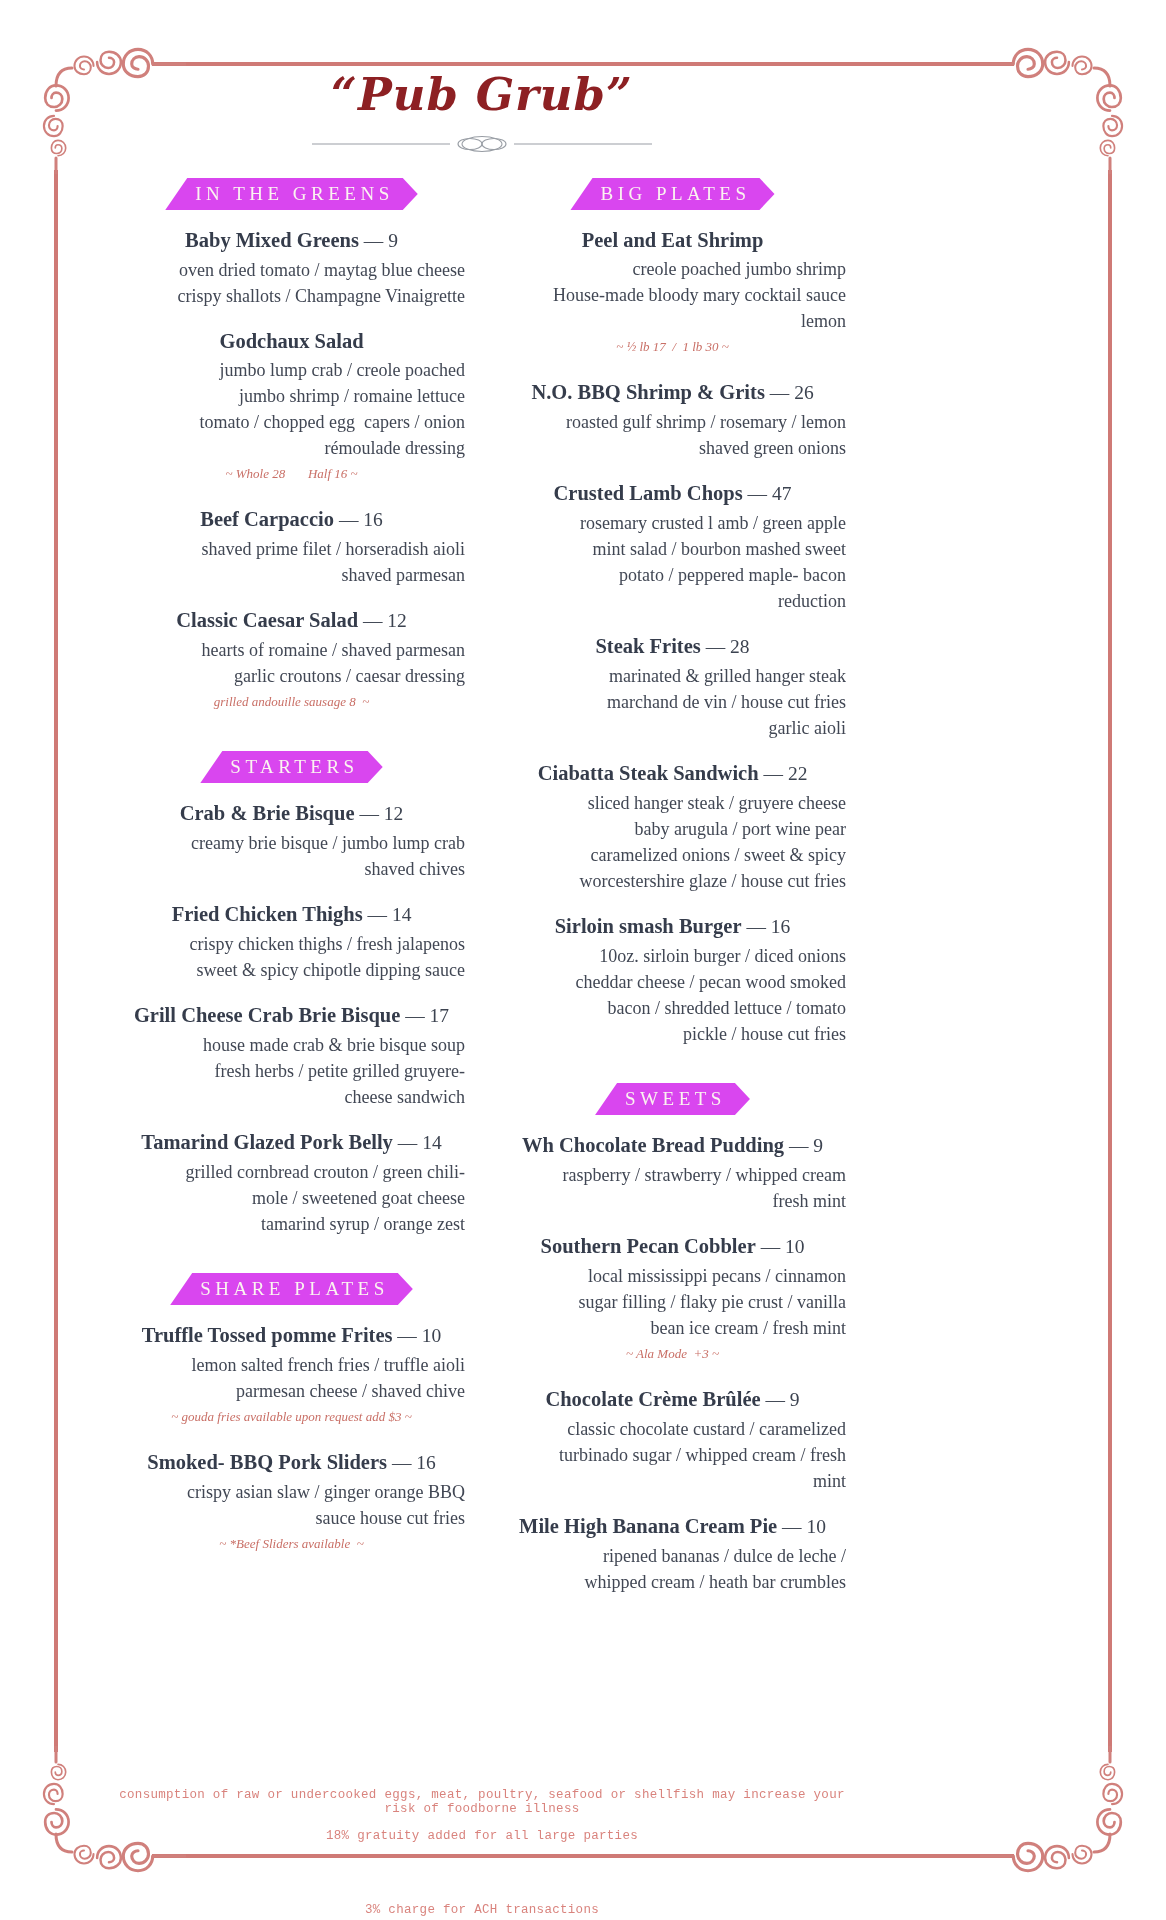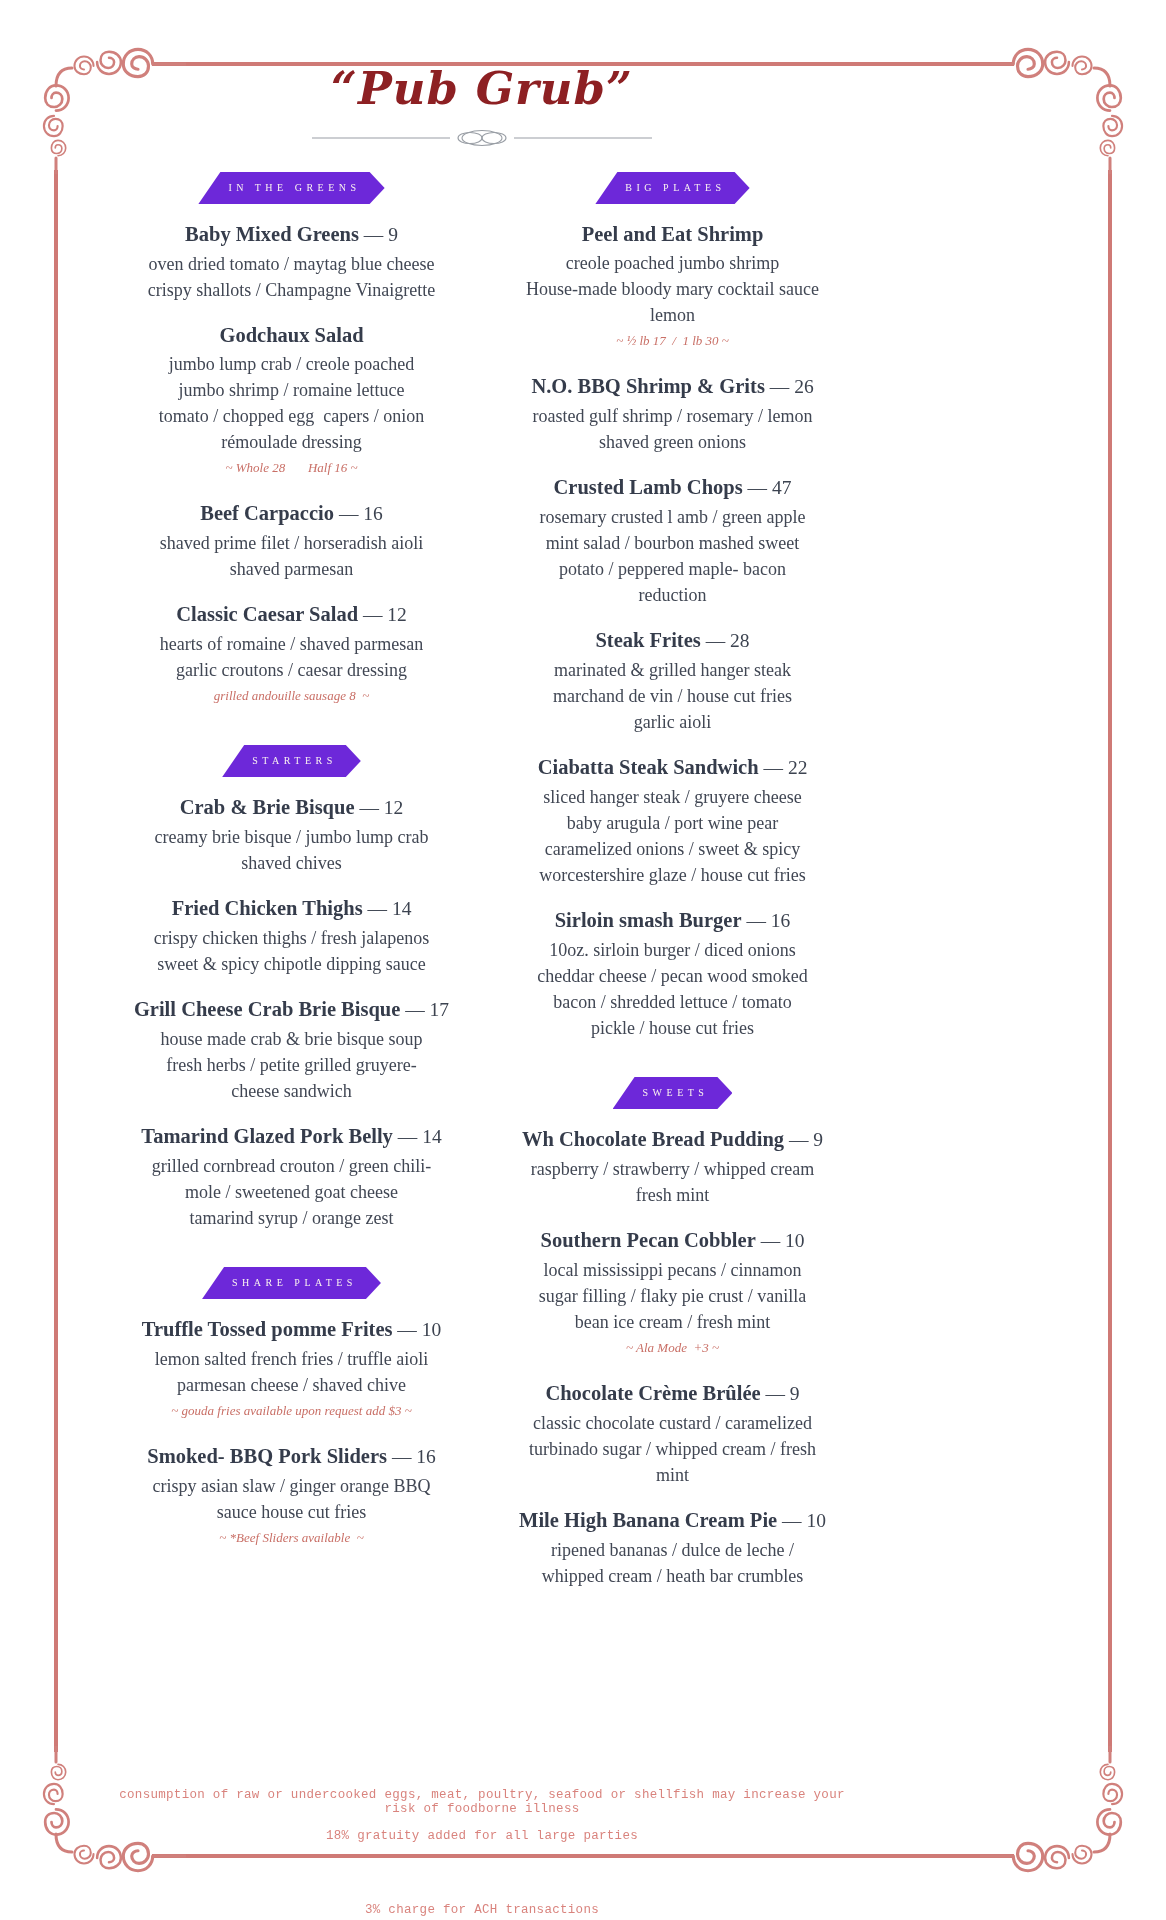--- a/index.html
+++ b/index.html
@@ -12,41 +12,41 @@
   .b-bottom{top:1854px;left:152px;right:152px;height:4px;}
   .b-left{left:54px;top:170px;height:1582px;width:4px;}
   .b-right{right:54px;top:170px;height:1582px;width:4px;}
   .corner{position:absolute;width:150px;height:150px;}
   .corner.tl{left:36px;top:24px;}
   .corner.tr{right:36px;top:24px;transform:scaleX(-1);}
   .corner.bl{left:36px;bottom:24px;transform:scaleY(-1);}
   .corner.br{right:36px;bottom:24px;transform:scale(-1,-1);}
 
   
-  .content{position:absolute;left:118px;top:4px;width:728px;}
+  .content{position:absolute;left:118px;top:10px;width:728px;}
   header{padding-top:58px;text-align:center;}
   h1.title{margin:0;font-family:"DejaVu Serif",serif;font-style:italic;font-weight:700;
            font-size:45px;line-height:54px;color:#8d2023;letter-spacing:1px;}
   .divider{display:block;margin:10px auto 0;}
 
   
   .cols{display:flex;gap:34px;margin-top:22px;}
   .col{flex:1;text-align:center;}
 
-  .banner{width:max-content;max-width:100%;margin:36px auto 16px;background:#6d28d9;
-          color:#fbf3f0;font-size:10px;letter-spacing:4.5px;line-height:16px;
+  .banner{width:max-content;max-width:100%;margin:36px auto 16px;background:#d946ef;
+          color:#fbf3f0;font-size:19px;letter-spacing:4.5px;line-height:16px;
           padding:8px 24px 8px 30px;
           clip-path:polygon(22px 0,calc(100% - 15px) 0,100% 50%,calc(100% - 15px) 100%,0 100%);}
   .banner.first{margin-top:0;}
 
   .item{margin-bottom:18px;}
   .item-name{margin:0 0 2px 0;font-size:20.5px;line-height:28px;font-weight:700;
              color:#353c4b;white-space:nowrap;}
   .price{font-weight:400;font-size:19.5px;color:#3c4350;}
-  .desc{font-size:18px;line-height:26px;color:#414754;white-space:nowrap;}
+  .desc{font-size:18px;line-height:26px;color:#414754;white-space:nowrap;text-align:right;}
   .note{font-size:13px;line-height:26px;color:#c96f66;font-style:italic;white-space:nowrap;}
 
   
   .menu-footer{position:absolute;left:118px;top:1788px;width:728px;text-align:center;
                font-family:Liberation Mono, monospace;color:#d9837d;}
   .foot1{font-size:12.5px;letter-spacing:.3px;margin:0;}
   .foot2{display:flex;justify-content:center;gap:60px;font-size:12.5px;letter-spacing:.3px;
          margin-top:13px;flex-direction:column;}
 </style>
 </head>

